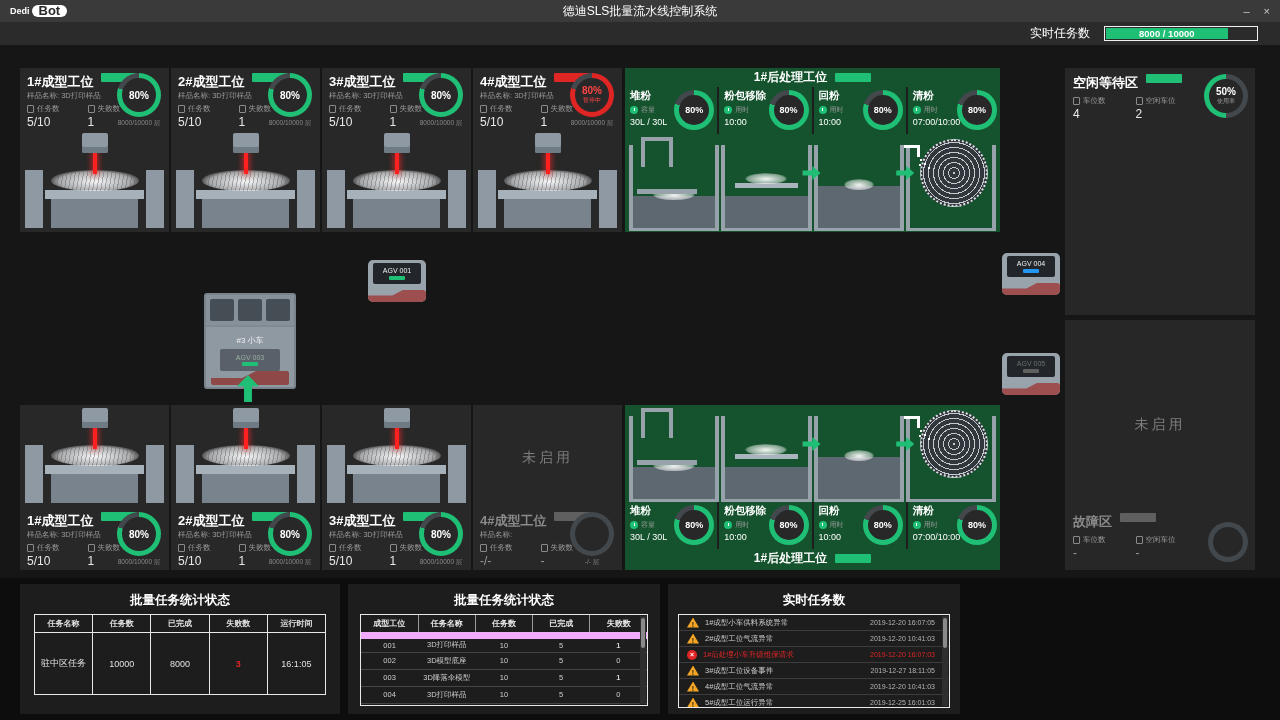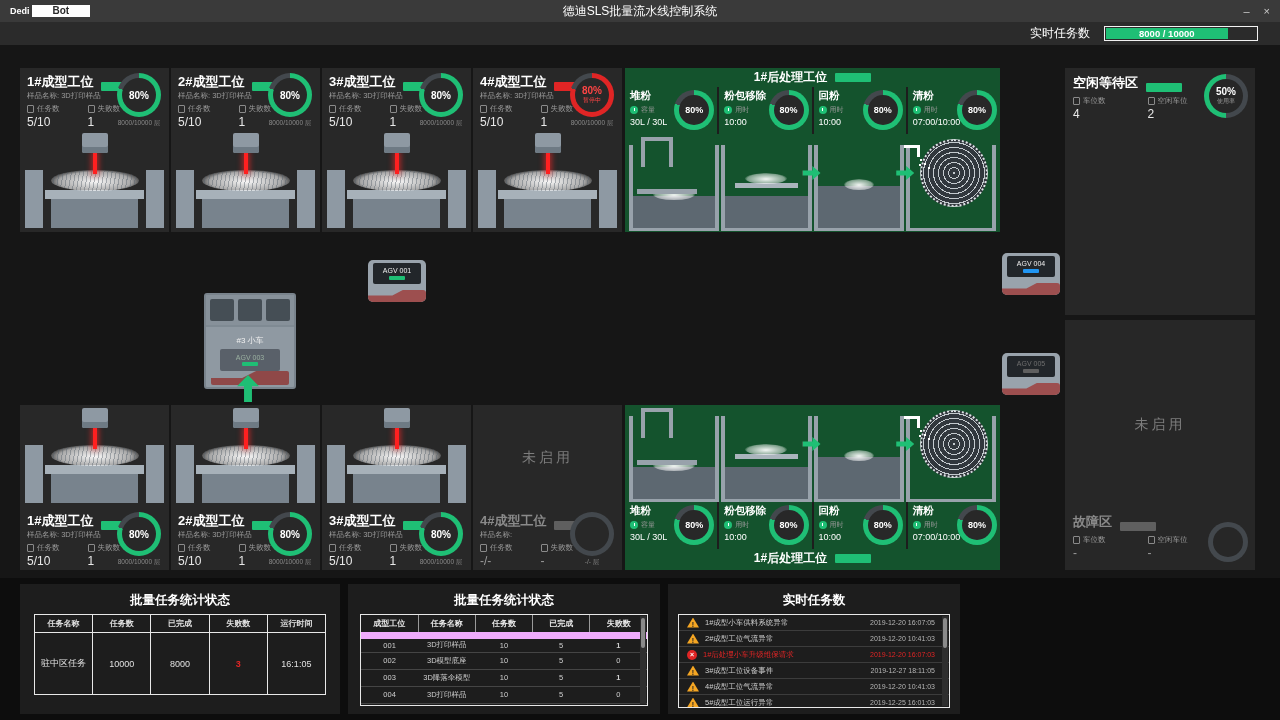--- a/index.html
+++ b/index.html
@@ -4,22 +4,22 @@
 <style>
   * { margin:0; padding:0; box-sizing:border-box; }
   html,body { width:1280px; height:720px; overflow:hidden; background:#0d0d0d;
     font-family:"Liberation Sans", sans-serif; }
 
   
   .titlebar{ position:absolute; top:0; left:0; width:1280px; height:22px; background:#3a3a3a;
     display:flex; align-items:center; padding:0 10px; z-index:5;}
   .logo{ display:flex; align-items:center; gap:2px; z-index:2;}
   .logo-dedi{ color:#fff; font-size:9px; font-weight:bold;}
-  .logo-bot{ background:#fff; color:#2a2a2a; font-size:10px; font-weight:bold; padding:0 21px;
-    height:12px; line-height:12px; border-radius:0;}
+  .logo-bot{ background:#fff; color:#2a2a2a; font-size:13px; font-weight:bold; padding:0 7px;
+    height:12px; line-height:12px; border-radius:6px;}
   .win-title{ position:absolute; left:0; right:0; text-align:center; color:#fff; font-size:12px;}
   .win-ctrls{ margin-left:auto; display:flex; gap:14px; z-index:2;}
   .win-btn{ color:#ccc; font-size:11px; line-height:22px; cursor:default;}
 
   
   .menubar{ position:absolute; top:22px; left:0; width:1280px; height:23px; background:#2b2b2b;
     display:flex; align-items:center; justify-content:flex-end; padding:0 22px; gap:14px; z-index:5;}
   .task-label{ color:#fff; font-size:12px;}
   .progress{ width:154px; height:15px; border:1px solid #f2f2f2; position:relative; background:#2b2b2b;}
   .progress-fill{ position:absolute; top:1px; left:1px; bottom:1px; background:var(--green);
@@ -27,21 +27,21 @@
   .progress-text{ color:#fff; font-size:9.5px; font-weight:bold; white-space:nowrap;}
 
   
   .floor{ position:absolute; top:45px; left:0; width:1280px; height:533px; background:#161616;}
 
   .station{ position:absolute; width:149px; background:#282828;}
   .station.top{ top:23px; height:164px;}
   .station.bottom{ top:360px; height:165px;}
 
   .st-info{ position:relative; height:62px; padding:5px 7px;}
-  .st-head{ display:flex; align-items:flex-end; gap:8px;}
+  .st-head{ display:flex; align-items:flex-start; gap:8px;}
   .st-title{ font-size:13px; font-weight:bold; color:#fff; white-space:nowrap;}
   .st-bar{ width:36px; height:9px; border-radius:1px; flex:none;}
   .st-sample{ font-size:7.5px; color:#9a9a9a; margin-top:0; white-space:nowrap;}
   .st-fields{ display:flex; gap:28px; margin-top:3px;}
   .fl{ display:flex; align-items:center; gap:3px; font-size:7.5px; color:#9a9a9a; white-space:nowrap;}
   .sq-icon{ width:7px; height:8px; border:1px solid #8a8a8a; border-radius:1px; display:inline-block; flex:none;}
   .fv{ font-size:12px; color:#e8e8e8; margin-top:1px;}
   .st-gauge{ position:absolute; top:5px; right:5px; width:50px; text-align:center;}
   .layers{ font-size:6.5px; color:#8a8a8a; margin-top:2px; white-space:nowrap;}
 
@@ -107,21 +107,21 @@
   .nozzle::after{ content:''; position:absolute; right:-5px; top:11px; width:2px; height:2px; background:#fff;
     box-shadow:4px 4px 0 #fff, -1px 5px 0 #fff, 8px 8px 0 #fff;}
   .parrow{ position:absolute; top:32px; width:18px; height:14px; background:var(--green);
     clip-path:polygon(0 32%,55% 32%,55% 0,100% 50%,55% 100%,55% 68%,0 68%);
     filter:drop-shadow(0 0 1px #fff);}
   .parrow.a1{ left:calc(50% - 10px);} .parrow.a2{ left:calc(75% - 10px);}
 
   
   .idle{ position:absolute; left:1065px; top:23px; width:190px; height:247px; background:#272727; padding:6px 8px;}
   .idle .gauge{ position:absolute; top:6px; right:7px;}
-  .idle-fields{ display:flex; gap:42px; margin-top:4px;}
+  .idle-fields{ display:flex; gap:30px; margin-top:4px;}
   .carts{ display:flex; gap:6px; margin-top:10px;}
   .cart{ width:84px; height:96px; background:#9aa5ad; border:2px solid #7f8a93; border-radius:3px; position:relative;}
   .cart-top{ height:33px; background:#87919a; border-bottom:2px solid #7f8a93; display:flex; gap:4px; padding:4px;}
   .cart-win{ flex:1; background:#454e55; border-radius:2px;}
   .cart-label{ position:absolute; top:45px; width:100%; text-align:center; font-size:8px; color:#fff;}
   .cart-notch{ position:absolute; bottom:0; left:50%; transform:translateX(-50%); width:44px; height:13px;
     background:#2a2f33; border-radius:3px 3px 0 0;}
 
   .fault{ position:absolute; left:1065px; top:275px; width:190px; height:250px; background:#272727; padding:6px 8px;}
   .fault .disabled-text{ padding-top:90px;}

